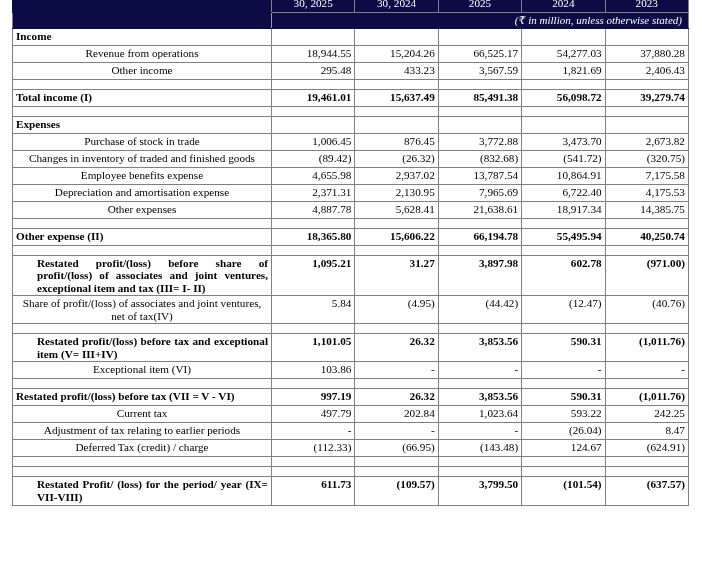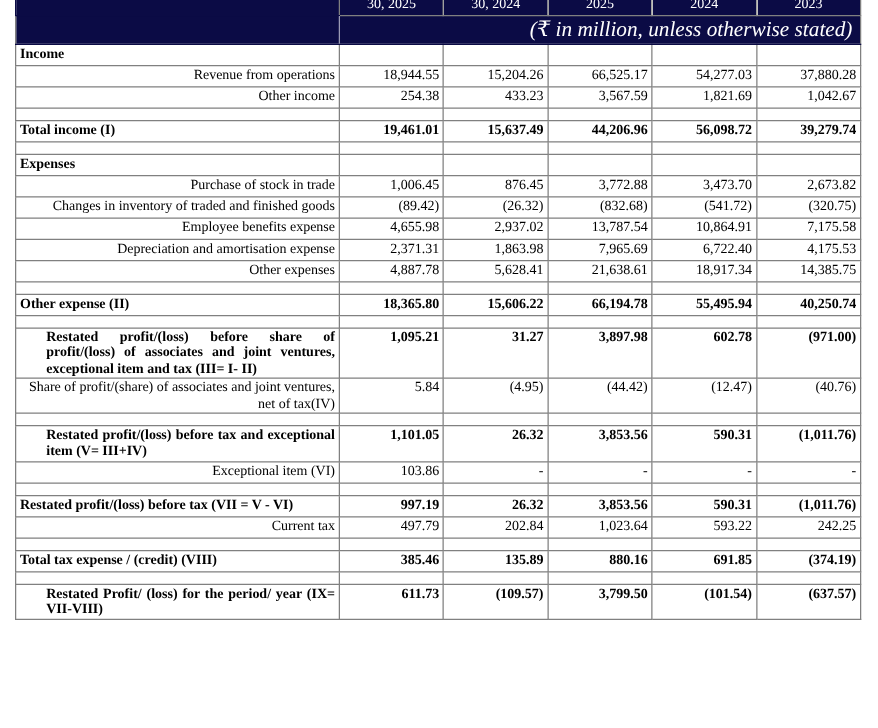--- a/index.html
+++ b/index.html
@@ -61,31 +61,31 @@
     border-top-color: #0b0b45;
     border-bottom-color: #0b0b45;
   }
   thead tr.units th {
     background: #0b0b45;
     color: #ffffff;
     font-style: italic;
     font-weight: normal;
     text-align: right;
     padding-right: 6px;
-    font-size: 17px;
+    font-size: 11px;
     border-top-color: #9a9ab4;
     border-bottom-color: #0b0b45;
   }
   thead tr.units th.corner-units {
     border-right-color: #9a9ab4;
   }
 
   
   td.label {
-    text-align: right;
+    text-align: center;
     white-space: normal;
   }
   td.num {
     text-align: right;
     padding-right: 5px;
     white-space: nowrap;
   }
   tr.bold td { font-weight: bold; margin-left: 44px; }
   tr.bold td.label { text-align: justify; text-align-last: left; }
   tr.justify td.label { text-align: justify; text-align-last: left; padding-left: 24px; }
@@ -135,39 +135,39 @@
         <tr class="data">
           <td class="label">Revenue from operations</td>
           <td class="num">18,944.55</td>
           <td class="num">15,204.26</td>
           <td class="num">66,525.17</td>
           <td class="num">54,277.03</td>
           <td class="num">37,880.28</td>
         </tr>
         <tr class="data">
           <td class="label">Other income</td>
-          <td class="num">254.38</td>
+          <td class="num">295.48</td>
           <td class="num">433.23</td>
           <td class="num">3,567.59</td>
           <td class="num">1,821.69</td>
-          <td class="num">1,042.67</td>
+          <td class="num">2,406.43</td>
         </tr>
         <tr class="spacer">
           <td class="label"></td>
           <td class="num"></td>
           <td class="num"></td>
           <td class="num"></td>
           <td class="num"></td>
           <td class="num"></td>
         </tr>
         <tr class="data bold">
           <td class="label">Total income (I)</td>
           <td class="num">19,461.01</td>
           <td class="num">15,637.49</td>
-          <td class="num">44,206.96</td>
+          <td class="num">85,491.38</td>
           <td class="num">56,098.72</td>
           <td class="num">39,279.74</td>
         </tr>
         <tr class="spacer">
           <td class="label"></td>
           <td class="num"></td>
           <td class="num"></td>
           <td class="num"></td>
           <td class="num"></td>
           <td class="num"></td>
@@ -200,21 +200,21 @@
           <td class="label">Employee benefits expense</td>
           <td class="num">4,655.98</td>
           <td class="num">2,937.02</td>
           <td class="num">13,787.54</td>
           <td class="num">10,864.91</td>
           <td class="num">7,175.58</td>
         </tr>
         <tr class="data">
           <td class="label">Depreciation and amortisation expense</td>
           <td class="num">2,371.31</td>
-          <td class="num">1,863.98</td>
+          <td class="num">2,130.95</td>
           <td class="num">7,965.69</td>
           <td class="num">6,722.40</td>
           <td class="num">4,175.53</td>
         </tr>
         <tr class="data">
           <td class="label">Other expenses</td>
           <td class="num">4,887.78</td>
           <td class="num">5,628.41</td>
           <td class="num">21,638.61</td>
           <td class="num">18,917.34</td>
@@ -246,21 +246,21 @@
         </tr>
         <tr class="data bold justify">
           <td class="label">Restated profit/(loss) before share of profit/(loss) of associates and joint ventures, exceptional item and tax (III= I- II)</td>
           <td class="num">1,095.21</td>
           <td class="num">31.27</td>
           <td class="num">3,897.98</td>
           <td class="num">602.78</td>
           <td class="num">(971.00)</td>
         </tr>
         <tr class="data">
-          <td class="label">Share of profit/(share) of associates and joint ventures, net of tax(IV)</td>
+          <td class="label">Share of profit/(loss) of associates and joint ventures, net of tax(IV)</td>
           <td class="num">5.84</td>
           <td class="num">(4.95)</td>
           <td class="num">(44.42)</td>
           <td class="num">(12.47)</td>
           <td class="num">(40.76)</td>
         </tr>
         <tr class="spacer">
           <td class="label"></td>
           <td class="num"></td>
           <td class="num"></td>
@@ -301,35 +301,43 @@
           <td class="num">(1,011.76)</td>
         </tr>
         <tr class="data">
           <td class="label">Current tax</td>
           <td class="num">497.79</td>
           <td class="num">202.84</td>
           <td class="num">1,023.64</td>
           <td class="num">593.22</td>
           <td class="num">242.25</td>
         </tr>
-        <tr class="spacer">
-          <td class="label"></td>
-          <td class="num"></td>
-          <td class="num"></td>
-          <td class="num"></td>
-          <td class="num"></td>
-          <td class="num"></td>
-        </tr>
-        <tr class="data bold">
-          <td class="label">Total tax expense / (credit) (VIII)</td>
-          <td class="num">385.46</td>
-          <td class="num">135.89</td>
-          <td class="num">880.16</td>
-          <td class="num">691.85</td>
-          <td class="num">(374.19)</td>
+        <tr class="data">
+          <td class="label">Adjustment of tax relating to earlier periods</td>
+          <td class="num">-</td>
+          <td class="num">-</td>
+          <td class="num">-</td>
+          <td class="num">(26.04)</td>
+          <td class="num">8.47</td>
+        </tr>
+        <tr class="data">
+          <td class="label">Deferred Tax (credit) / charge</td>
+          <td class="num">(112.33)</td>
+          <td class="num">(66.95)</td>
+          <td class="num">(143.48)</td>
+          <td class="num">124.67</td>
+          <td class="num">(624.91)</td>
+        </tr>
+        <tr class="spacer">
+          <td class="label"></td>
+          <td class="num"></td>
+          <td class="num"></td>
+          <td class="num"></td>
+          <td class="num"></td>
+          <td class="num"></td>
         </tr>
         <tr class="spacer">
           <td class="label"></td>
           <td class="num"></td>
           <td class="num"></td>
           <td class="num"></td>
           <td class="num"></td>
           <td class="num"></td>
         </tr>
         <tr class="data bold justify">

